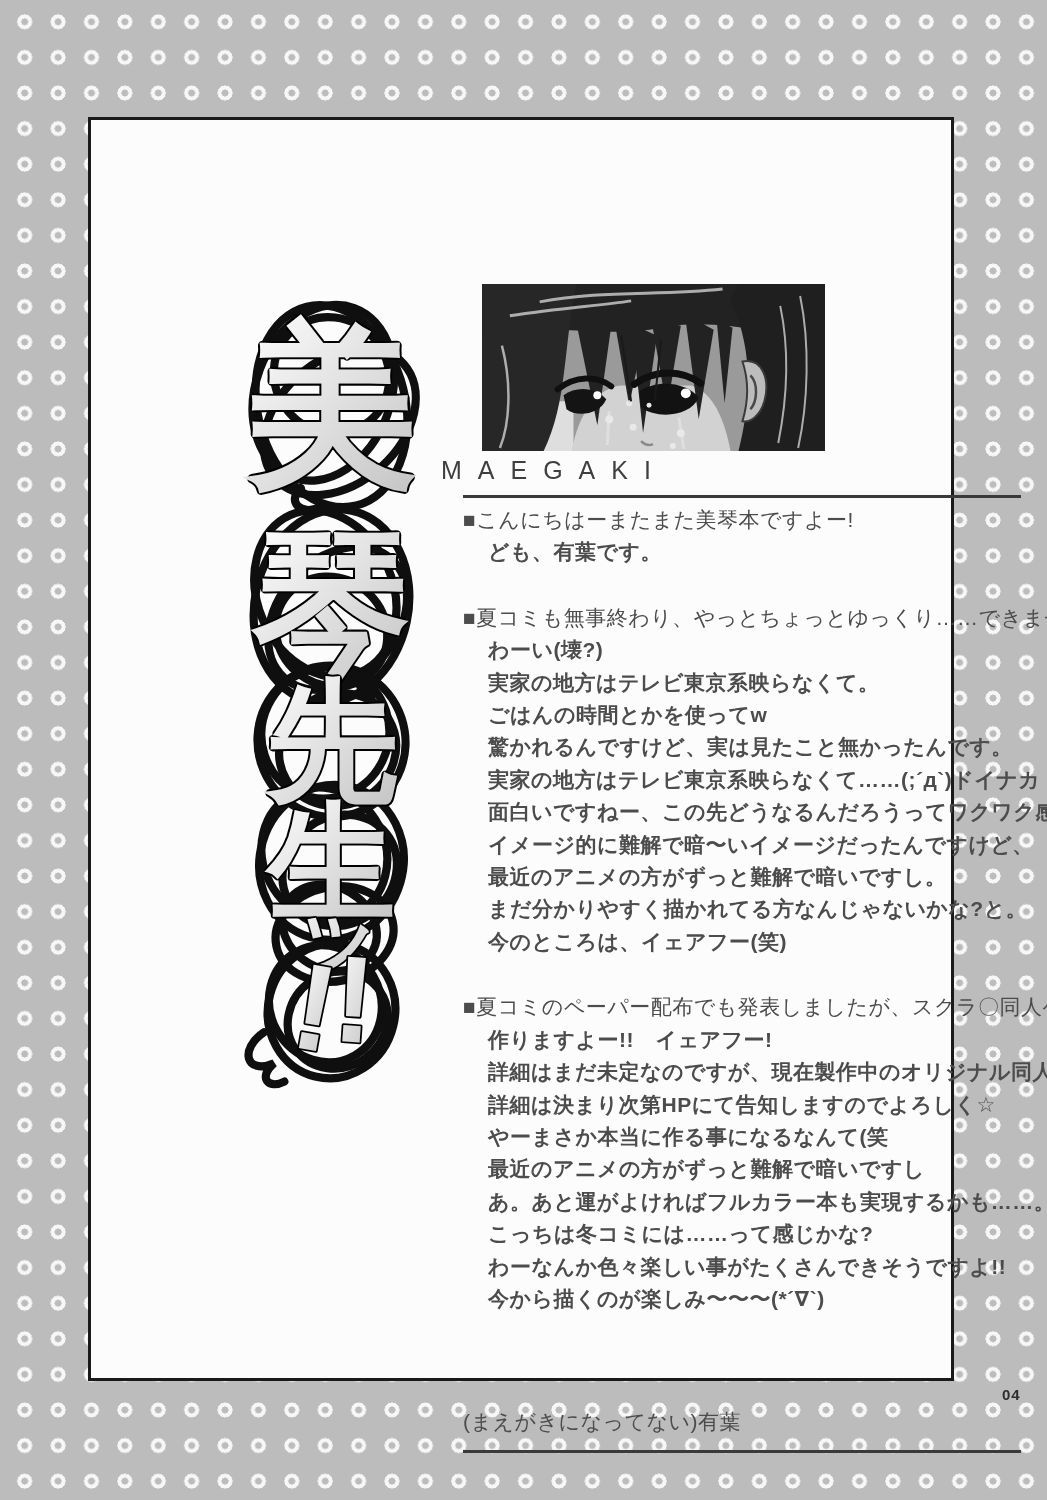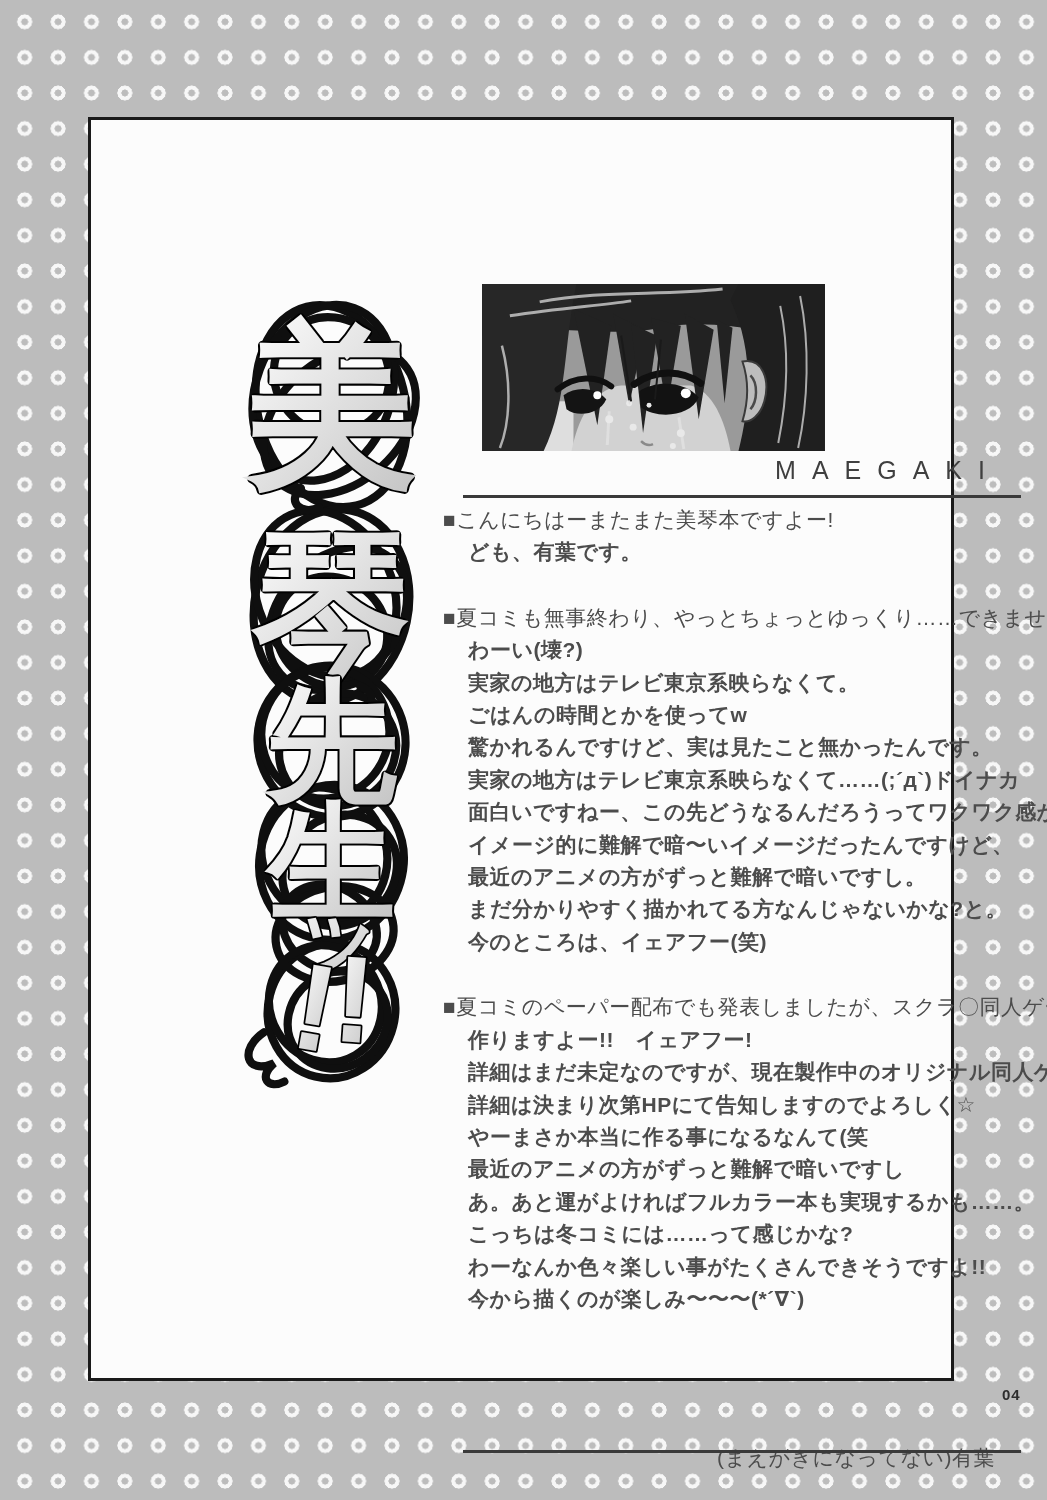--- a/index.html
+++ b/index.html
@@ -18,39 +18,39 @@
     position:absolute; left:88px; top:117px; width:866px; height:1264px;
     background:#fcfcfc; border:3px solid #1a1a1a;
   }
 
   .title-art { position:absolute; left:138px; top:158px; width:205px; height:820px; }
 
   .illustration { position:absolute; left:390px; top:164px; width:345px; height:167px; }
 
   .maegaki {
     position:absolute; left:350px; top:336px; width:560px;
-    text-align:right; font-size:25px; letter-spacing:16px;
+    text-align:left; font-size:25px; letter-spacing:16px;
     color:#3f3f3f; font-weight:400;
   }
 
   .rule { position:absolute; left:372px; width:558px; height:2.5px; background:#3a3a3a; }
   .rule-top { top:375px; }
   .rule-bottom { top:1330px; }
 
-  .text-col { position:absolute; left:352px; top:384px; width:570px; }
+  .text-col { position:absolute; left:372px; top:384px; width:570px; }
   .block { margin-bottom:33px; }
   .line {
     font-size:21px; line-height:32.4px; color:#4c4c4c;
     white-space:pre; letter-spacing:0.5px;
   }
   .line.indent { padding-left:25px;font-weight:bold; }
 
   .credit {
-    position:absolute; left:372px; top:1324px; width:558px;
-    text-align:right; padding-right:26px;
+    position:absolute; left:372px; top:1288px; width:558px;
+    text-align:left; padding-right:26px;
     font-size:21px; color:#4c4c4c; letter-spacing:0.5px;
   }
 
   .page-number {
     position:absolute; left:1002px; top:1386px;
     font-size:15px; font-weight:bold; color:#2e2e2e; letter-spacing:1px;
   }
 
   svg text.glyph {
     font-family:"Liberation Sans","DejaVu Sans",sans-serif;

